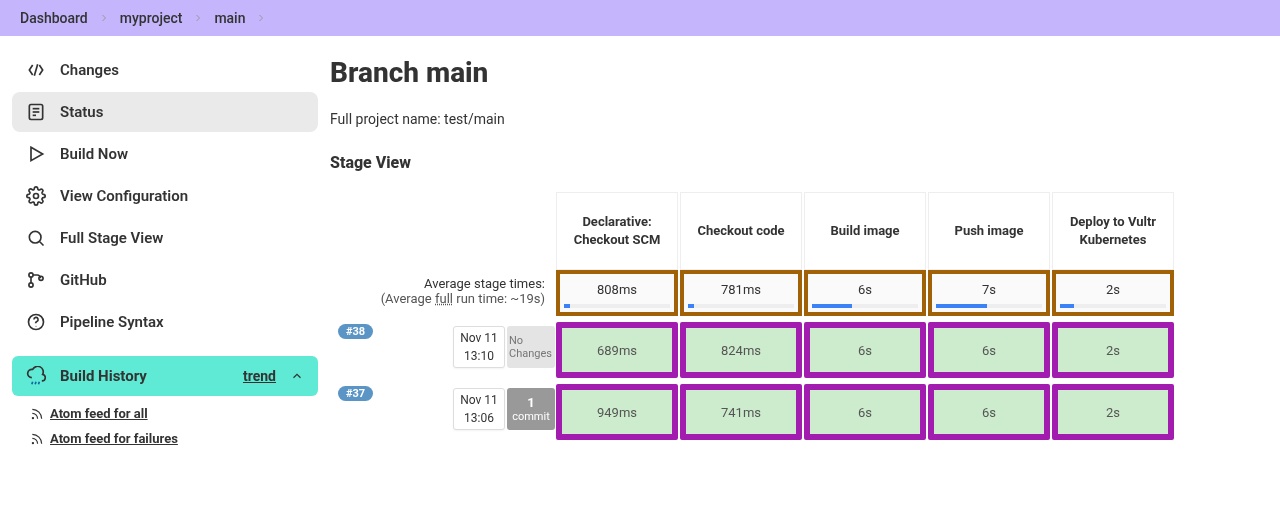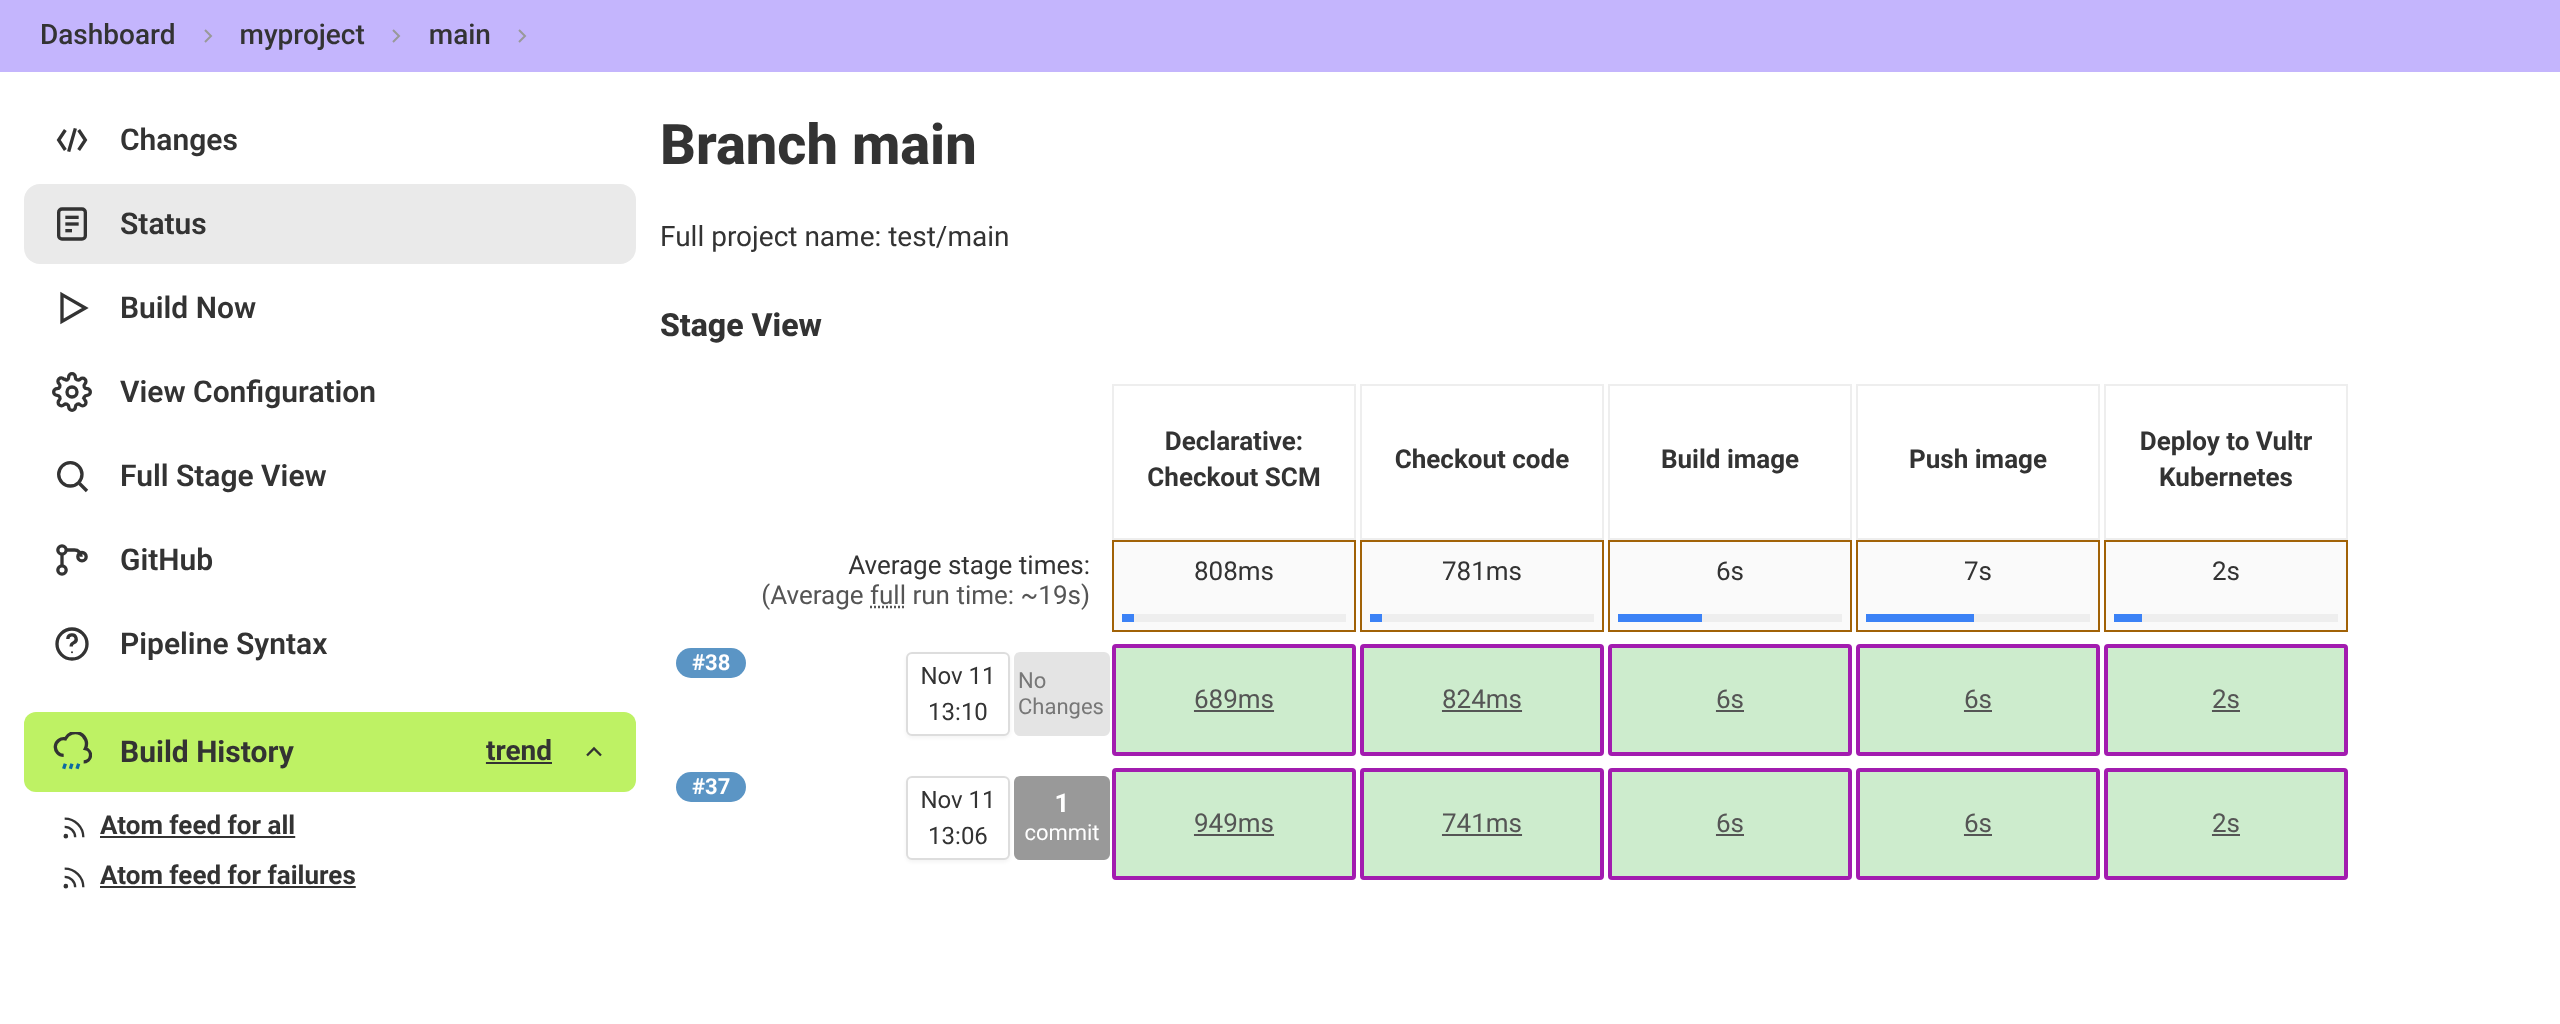--- a/index.html
+++ b/index.html
@@ -13,21 +13,21 @@
   .layout { display: flex; }
   .sidebar { width: 330px; padding: 14px 12px; flex-shrink: 0; }
   .main { flex: 1; padding: 20px 10px 20px 0; min-width: 0; }
   
   .side-items { display: flex; flex-direction: column; gap: 2px; }
   .side-item { display: flex; align-items: center; gap: 14px; padding: 10px 14px; border-radius: 8px; cursor: pointer; font-weight: 600; font-size: 15px; }
   .side-item.active { background: #eaeaea; }
   .side-icon { width: 20px; height: 20px; display: flex; align-items: center; justify-content: center; flex-shrink: 0; }
   .side-icon svg { width: 20px; height: 20px; stroke: #333; stroke-width: 2; fill: none; }
   
-  .build-history-hdr { margin-top: 14px; background: #bef264; border-radius: 6px; padding: 10px 14px; display: flex; align-items: center; gap: 14px; font-weight: 700; font-size: 15px; }
+  .build-history-hdr { margin-top: 14px; background: #5eead4; border-radius: 6px; padding: 10px 14px; display: flex; align-items: center; gap: 14px; font-weight: 700; font-size: 15px; }
   .trend { margin-left: auto; text-decoration: underline; cursor: pointer; font-weight: 700; font-size: 14px; }
   .trend-chev { display: flex; }
   .rain-icon svg path.rain { stroke: #0b6aa2; }
   
   .feed-row { display: flex; gap: 10px; padding: 10px 18px; align-items: flex-start; flex-wrap: wrap; }
   .feed-link { display: inline-flex; align-items: center; gap: 6px; font-weight: 700; text-decoration: underline; font-size: 13px; color: #333; cursor: pointer; }
   .feed-link svg { width: 14px; height: 14px; stroke: #333; stroke-width: 2; fill: none; }
   
   .page-title { font-size: 28px; font-weight: 800; margin-bottom: 22px; }
   .sub-line { font-size: 14px; color: #333; margin-bottom: 26px; }
@@ -38,34 +38,34 @@
   .stage-row { display: flex; }
   .row-label { width: 225px; flex-shrink: 0; }
   .stage-cell { width: 122px; flex-shrink: 0; margin: 0 1px; }
   
   .stage-header-row .row-label { }
   .stage-header-row .stage-cell { background: #fff; border: 1px solid #eee; padding: 10px 6px; text-align: center; font-weight: 700; font-size: 13px; display: flex; align-items: center; justify-content: center; min-height: 78px; line-height: 1.35; }
   
   .avg-row .row-label { text-align: right; padding: 6px 10px 6px 0; font-size: 13px; }
   .avg-row .row-label .sub { color: #555; font-size: 13px; }
   .avg-row .row-label .sub .full { text-decoration: underline dotted; }
-  .avg-row .stage-cell { background: #fafafa; border: 1px solid #a16207; text-align: center; padding: 8px 0 0 0; position: relative; height: 46px; font-size: 13px; }
+  .avg-row .stage-cell { background: #fafafa; border: 4px solid #a16207; text-align: center; padding: 8px 0 0 0; position: relative; height: 46px; font-size: 13px; }
   .avg-row .bar-bg { position: absolute; left: 4px; right: 4px; bottom: 4px; height: 4px; background: #eee; }
   .avg-row .bar-fill { position: absolute; left: 4px; bottom: 4px; height: 4px; background: #3b82f6; }
   
   .run-row { margin-top: 6px; }
   .run-row .row-label { position: relative; display: flex; justify-content: flex-end; align-items: flex-start; padding-top: 4px; }
   .run-badge { position: absolute; left: 8px; top: 2px; background: #5b95c5; color: #fff; font-size: 11px; font-weight: 700; padding: 1px 8px; border-radius: 10px; }
   .run-info { background: #fff; border: 1px solid #ddd; border-radius: 3px; width: 52px; text-align: center; font-size: 12px; padding: 4px 0; margin-left: auto; box-shadow: 0 1px 2px rgba(0,0,0,.05); }
   .run-info .date { white-space: nowrap; }
   .run-info .time { margin-top: 4px; }
   .run-changes { background: #999; color: #fff; font-size: 11px; width: 48px; min-height: 40px; display: flex; flex-direction: column; align-items: center; justify-content: center; border-radius: 3px; margin-left: 2px; line-height: 1.2; padding: 2px; }
   .run-changes.none { background: #e4e4e4; color: #777; }
   .run-changes .count { font-weight: 700; font-size: 13px; }
-  .run-row .stage-cell { background: #cdeccd; border: 2px solid #a21caf; border-radius: 2px; height: 56px; display: flex; align-items: center; justify-content: center; color: #555; font-size: 13px; text-decoration: underline; }
+  .run-row .stage-cell { background: #cdeccd; border: 6px solid #a21caf; border-radius: 2px; height: 56px; display: flex; align-items: center; justify-content: center; color: #555; font-size: 13px; }
 </style>
 </head>
 <body>
 
 <div class="breadcrumb">
   <a href="#">Dashboard</a>
   <span class="chev">
       <svg viewBox="0 0 24 24" fill="none" stroke="#999" stroke-width="2">
         <polyline points="9 6 15 12 9 18"></polyline>
       </svg>

